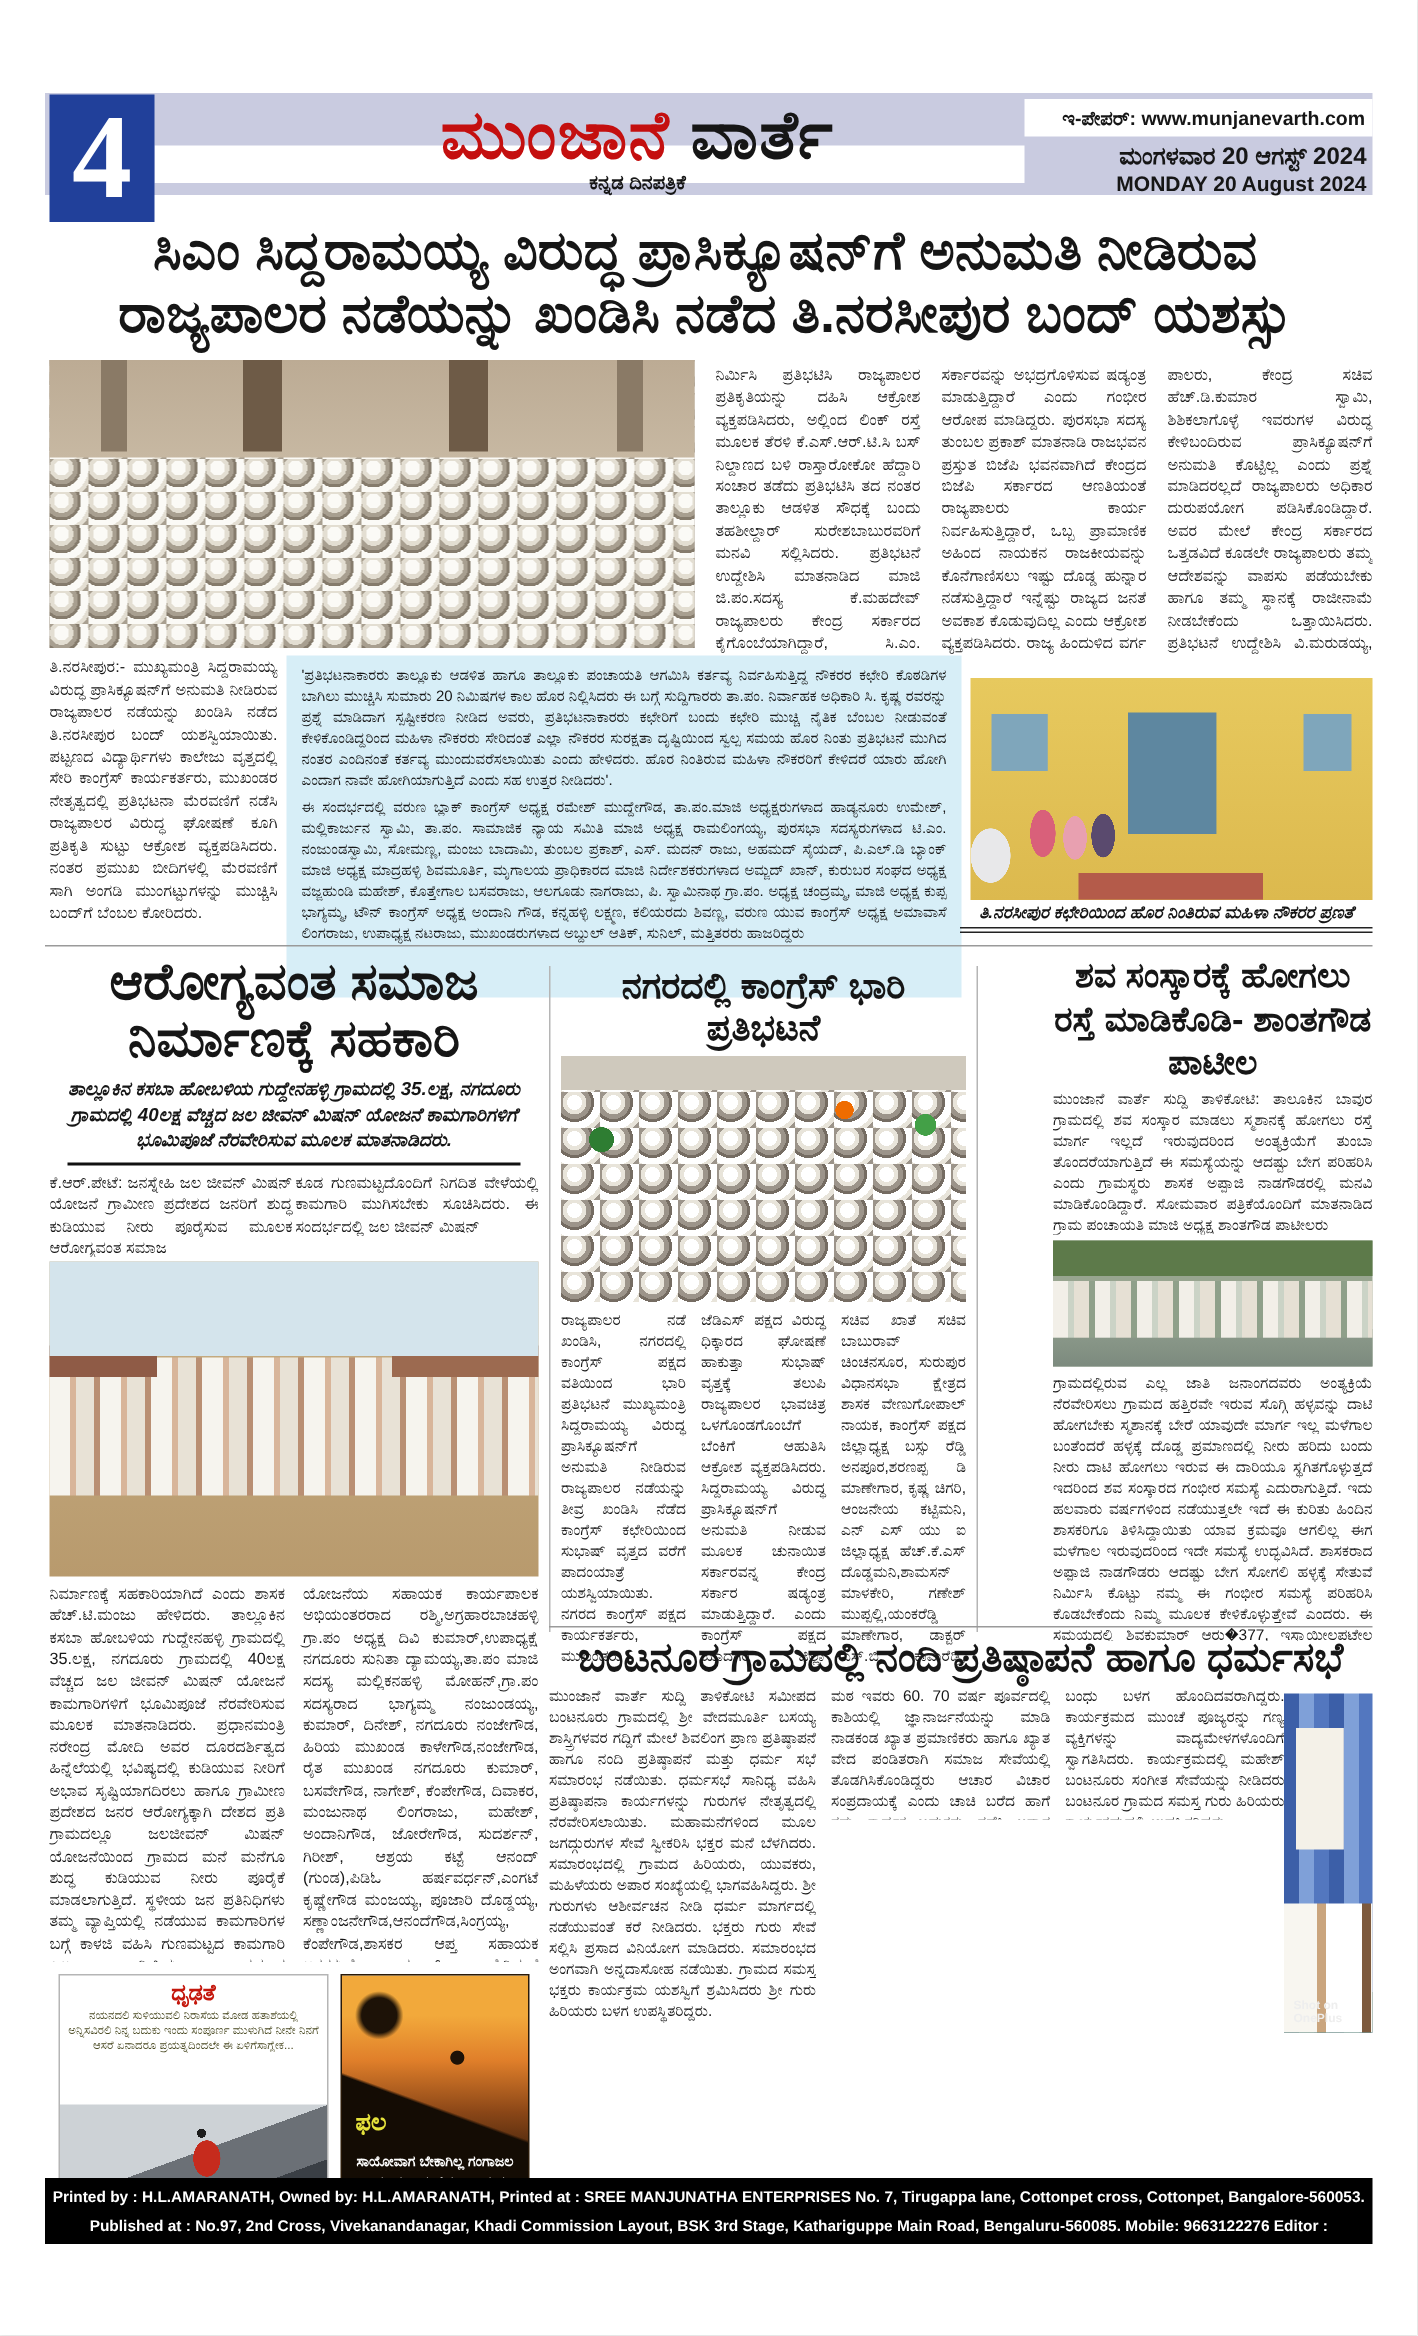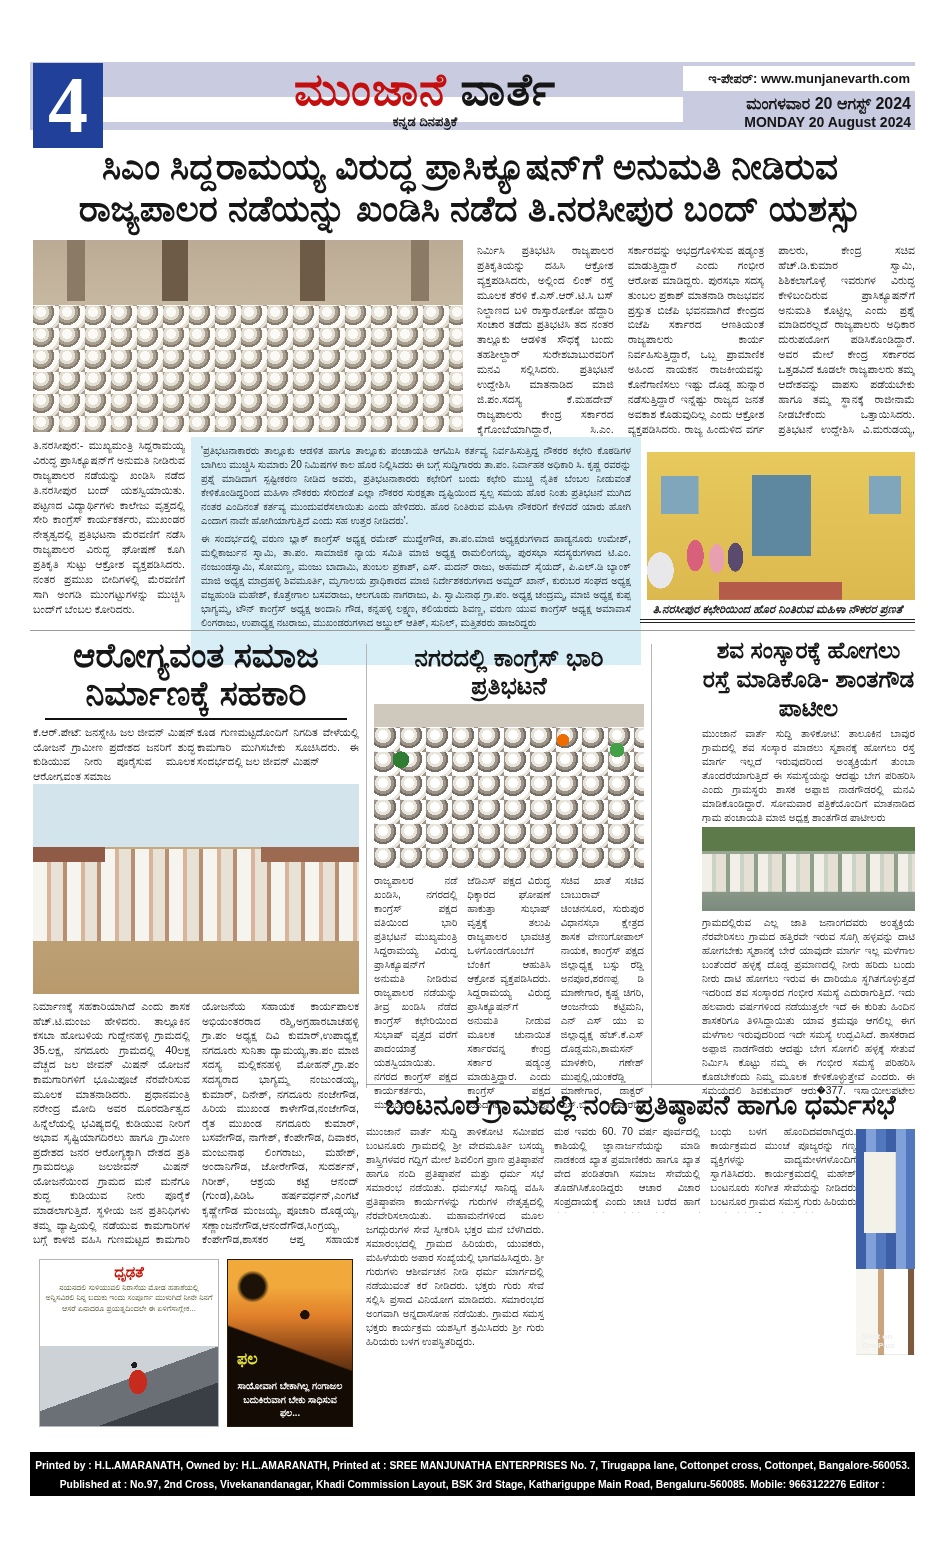--- a/index.html
+++ b/index.html
@@ -160,20 +160,21 @@
   <div class="quote-box">
     <p>'ಪ್ರತಿಭಟನಾಕಾರರು ತಾಲ್ಲೂಕು ಆಡಳಿತ ಹಾಗೂ ತಾಲ್ಲೂಕು ಪಂಚಾಯತಿ ಆಗಮಿಸಿ ಕರ್ತವ್ಯ ನಿರ್ವಹಿಸುತ್ತಿದ್ದ ನೌಕರರ ಕಛೇರಿ ಕೊಠಡಿಗಳ ಬಾಗಿಲು ಮುಚ್ಚಿಸಿ ಸುಮಾರು 20 ನಿಮಿಷಗಳ ಕಾಲ ಹೊರ ನಿಲ್ಲಿಸಿದರು ಈ ಬಗ್ಗೆ ಸುದ್ದಿಗಾರರು ತಾ.ಪಂ. ನಿರ್ವಾಹಕ ಅಧಿಕಾರಿ ಸಿ. ಕೃಷ್ಣ ರವರನ್ನು ಪ್ರಶ್ನೆ ಮಾಡಿದಾಗ ಸ್ಪಷ್ಟೀಕರಣ ನೀಡಿದ ಅವರು, ಪ್ರತಿಭಟನಾಕಾರರು ಕಛೇರಿಗೆ ಬಂದು ಕಛೇರಿ ಮುಚ್ಚಿ ನೈತಿಕ ಬೆಂಬಲ ನೀಡುವಂತೆ ಕೇಳಿಕೊಂಡಿದ್ದರಿಂದ ಮಹಿಳಾ ನೌಕರರು ಸೇರಿದಂತೆ ಎಲ್ಲಾ ನೌಕರರ ಸುರಕ್ಷತಾ ದೃಷ್ಟಿಯಿಂದ ಸ್ವಲ್ಪ ಸಮಯ ಹೊರ ನಿಂತು ಪ್ರತಿಭಟನೆ ಮುಗಿದ ನಂತರ ಎಂದಿನಂತೆ ಕರ್ತವ್ಯ ಮುಂದುವರೆಸಲಾಯಿತು ಎಂದು ಹೇಳಿದರು. ಹೊರ ನಿಂತಿರುವ ಮಹಿಳಾ ನೌಕರರಿಗೆ ಕೇಳಿದರೆ ಯಾರು ಹೋಗಿ ಎಂದಾಗ ನಾವೇ ಹೋಗಿಯಾಗುತ್ತಿದೆ ಎಂದು ಸಹ ಉತ್ತರ ನೀಡಿದರು'.</p>
     <p>ಈ ಸಂದರ್ಭದಲ್ಲಿ ವರುಣ ಬ್ಲಾಕ್ ಕಾಂಗ್ರೆಸ್ ಅಧ್ಯಕ್ಷ ರಮೇಶ್ ಮುದ್ದೇಗೌಡ, ತಾ.ಪಂ.ಮಾಜಿ ಅಧ್ಯಕ್ಷರುಗಳಾದ ಹಾಡ್ಯನೂರು ಉಮೇಶ್, ಮಲ್ಲಿಕಾರ್ಜುನ ಸ್ವಾಮಿ, ತಾ.ಪಂ. ಸಾಮಾಜಿಕ ನ್ಯಾಯ ಸಮಿತಿ ಮಾಜಿ ಅಧ್ಯಕ್ಷ ರಾಮಲಿಂಗಯ್ಯ, ಪುರಸಭಾ ಸದಸ್ಯರುಗಳಾದ ಟಿ.ಎಂ. ನಂಜುಂಡಸ್ವಾಮಿ, ಸೋಮಣ್ಣ, ಮಂಜು ಬಾದಾಮಿ, ತುಂಬಲ ಪ್ರಕಾಶ್, ಎಸ್. ಮದನ್ ರಾಜು, ಅಹಮದ್ ಸೈಯದ್, ಪಿ.ಎಲ್.ಡಿ ಬ್ಯಾಂಕ್ ಮಾಜಿ ಅಧ್ಯಕ್ಷ ಮಾದ್ರಹಳ್ಳಿ ಶಿವಮೂರ್ತಿ, ಮೃಗಾಲಯ ಪ್ರಾಧಿಕಾರದ ಮಾಜಿ ನಿರ್ದೇಶಕರುಗಳಾದ ಅಮ್ಜದ್ ಖಾನ್, ಕುರುಬರ ಸಂಘದ ಅಧ್ಯಕ್ಷ ವಜ್ಜಹುಂಡಿ ಮಹೇಶ್, ಕೊತ್ತೇಗಾಲ ಬಸವರಾಜು, ಆಲಗೂಡು ನಾಗರಾಜು, ಪಿ. ಸ್ವಾಮಿನಾಥ ಗ್ರಾ.ಪಂ. ಅಧ್ಯಕ್ಷ ಚಂದ್ರಮ್ಮ, ಮಾಜಿ ಅಧ್ಯಕ್ಷ ಕುಪ್ಪ ಭಾಗ್ಯಮ್ಮ, ಟೌನ್ ಕಾಂಗ್ರೆಸ್ ಅಧ್ಯಕ್ಷ ಅಂದಾನಿ ಗೌಡ, ಕನ್ನಹಳ್ಳಿ ಲಕ್ಷ್ಮಣ, ಕಲಿಯರದು ಶಿವಣ್ಣ, ವರುಣ ಯುವ ಕಾಂಗ್ರೆಸ್ ಅಧ್ಯಕ್ಷ ಅಮಾವಾಸೆ ಲಿಂಗರಾಜು, ಉಪಾಧ್ಯಕ್ಷ ನಟರಾಜು, ಮುಖಂಡರುಗಳಾದ ಅಬ್ದುಲ್ ಆತಿಕ್, ಸುನಿಲ್, ಮತ್ತಿತರರು ಹಾಜರಿದ್ದರು</p>
   </div>
   <div class="photo-office"></div>
   <div class="office-caption">ತಿ.ನರಸೀಪುರ ಕಛೇರಿಯಿಂದ ಹೊರ ನಿಂತಿರುವ ಮಹಿಳಾ ನೌಕರರ ಪ್ರಣತೆ</div>
   <div class="rule-top"></div>
 
   <div class="health">
     <div class="health-headline">ಆರೋಗ್ಯವಂತ ಸಮಾಜ ನಿರ್ಮಾಣಕ್ಕೆ ಸಹಕಾರಿ</div>
+    <div class="health-sub">ತಾಲ್ಲೂಕಿನ ಕಸಬಾ ಹೋಬಳಿಯ ಗುದ್ದೇನಹಳ್ಳಿ ಗ್ರಾಮದಲ್ಲಿ 35.ಲಕ್ಷ, ನಗದೂರು ಗ್ರಾಮದಲ್ಲಿ 40ಲಕ್ಷ ವೆಚ್ಚದ ಜಲ ಜೀವನ್ ಮಿಷನ್ ಯೋಜನೆ ಕಾಮಗಾರಿಗಳಿಗೆ ಭೂಮಿಪೂಜೆ ನೆರವೇರಿಸುವ ಮೂಲಕ ಮಾತನಾಡಿದರು.</div>
     <div class="health-rule"></div>
     <div class="health-topcols">
       <div class="hcol">ಕೆ.ಆರ್.ಪೇಟೆ: ಜನಸ್ನೇಹಿ ಜಲ ಜೀವನ್ ಮಿಷನ್ ಯೋಜನೆ ಗ್ರಾಮೀಣ ಪ್ರದೇಶದ ಜನರಿಗೆ ಶುದ್ಧ ಕುಡಿಯುವ ನೀರು ಪೂರೈಸುವ ಮೂಲಕ ಆರೋಗ್ಯವಂತ ಸಮಾಜ</div>
       <div class="hcol">ಕೂಡ ಗುಣಮಟ್ಟದೊಂದಿಗೆ ನಿಗದಿತ ವೇಳೆಯಲ್ಲಿ ಕಾಮಗಾರಿ ಮುಗಿಸಬೇಕು ಸೂಚಿಸಿದರು. ಈ ಸಂದರ್ಭದಲ್ಲಿ ಜಲ ಜೀವನ್ ಮಿಷನ್</div>
     </div>
     <div class="photo-bhoomipuja"></div>
     <div class="health-lowcols">
       <div class="hcol">ನಿರ್ಮಾಣಕ್ಕೆ ಸಹಕಾರಿಯಾಗಿದೆ ಎಂದು ಶಾಸಕ ಹೆಚ್.ಟಿ.ಮಂಜು ಹೇಳಿದರು. ತಾಲ್ಲೂಕಿನ ಕಸಬಾ ಹೋಬಳಿಯ ಗುದ್ದೇನಹಳ್ಳಿ ಗ್ರಾಮದಲ್ಲಿ 35.ಲಕ್ಷ, ನಗದೂರು ಗ್ರಾಮದಲ್ಲಿ 40ಲಕ್ಷ ವೆಚ್ಚದ ಜಲ ಜೀವನ್ ಮಿಷನ್ ಯೋಜನೆ ಕಾಮಗಾರಿಗಳಿಗೆ ಭೂಮಿಪೂಜೆ ನೆರವೇರಿಸುವ ಮೂಲಕ ಮಾತನಾಡಿದರು. ಪ್ರಧಾನಮಂತ್ರಿ ನರೇಂದ್ರ ಮೋದಿ ಅವರ ದೂರದರ್ಶಿತ್ವದ ಹಿನ್ನೆಲೆಯಲ್ಲಿ ಭವಿಷ್ಯದಲ್ಲಿ ಕುಡಿಯುವ ನೀರಿಗೆ ಅಭಾವ ಸೃಷ್ಟಿಯಾಗದಿರಲು ಹಾಗೂ ಗ್ರಾಮೀಣ ಪ್ರದೇಶದ ಜನರ ಆರೋಗ್ಯಕ್ಕಾಗಿ ದೇಶದ ಪ್ರತಿ ಗ್ರಾಮದಲ್ಲೂ ಜಲಜೀವನ್ ಮಿಷನ್ ಯೋಜನೆಯಿಂದ ಗ್ರಾಮದ ಮನೆ ಮನೆಗೂ ಶುದ್ಧ ಕುಡಿಯುವ ನೀರು ಪೂರೈಕೆ ಮಾಡಲಾಗುತ್ತಿದೆ. ಸ್ಥಳೀಯ ಜನ ಪ್ರತಿನಿಧಿಗಳು ತಮ್ಮ ವ್ಯಾಪ್ತಿಯಲ್ಲಿ ನಡೆಯುವ ಕಾಮಗಾರಿಗಳ ಬಗ್ಗೆ ಕಾಳಜಿ ವಹಿಸಿ ಗುಣಮಟ್ಟದ ಕಾಮಗಾರಿ ಎಲ್ಲ ರೀತಿಯ ಸಹಕಾರ ನೀಡಬೇಕು.ಗುತ್ತಿಗೆದಾರರು</div>
       <div class="hcol">ಯೋಜನೆಯ ಸಹಾಯಕ ಕಾರ್ಯಪಾಲಕ ಅಭಿಯಂತರರಾದ ರಶ್ಮಿ,ಅಗ್ರಹಾರಬಾಚಹಳ್ಳಿ ಗ್ರಾ.ಪಂ ಅಧ್ಯಕ್ಷ ದಿವಿ ಕುಮಾರ್,ಉಪಾಧ್ಯಕ್ಷೆ ನಗದೂರು ಸುನಿತಾ ದ್ಯಾಮಯ್ಯ,ತಾ.ಪಂ ಮಾಜಿ ಸದಸ್ಯ ಮಲ್ಲಿಕನಹಳ್ಳಿ ಮೋಹನ್,ಗ್ರಾ.ಪಂ ಸದಸ್ಯರಾದ ಭಾಗ್ಯಮ್ಮ ನಂಜುಂಡಯ್ಯ, ಕುಮಾರ್, ದಿನೇಶ್, ನಗದೂರು ನಂಜೇಗೌಡ, ಹಿರಿಯ ಮುಖಂಡ ಕಾಳೇಗೌಡ,ನಂಜೇಗೌಡ, ರೈತ ಮುಖಂಡ ನಗದೂರು ಕುಮಾರ್, ಬಸವೇಗೌಡ, ನಾಗೇಶ್, ಕೆಂಪೇಗೌಡ, ದಿವಾಕರ, ಮಂಜುನಾಥ ಲಿಂಗರಾಜು, ಮಹೇಶ್, ಅಂದಾನಿಗೌಡ, ಜೋರೇಗೌಡ, ಸುದರ್ಶನ್, ಗಿರೀಶ್, ಆಶ್ರಯ ಕಟ್ಟೆ ಆನಂದ್ (ಗುಂಡ),ಪಿಡಿಓ ಹರ್ಷವರ್ಧನ್,ಎಂಗಟೆ ಕೃಷ್ಣೇಗೌಡ ಮಂಜಯ್ಯ, ಪೂಜಾರಿ ದೊಡ್ಡಯ್ಯ, ಸಣ್ಣಾಂಜನೇಗೌಡ,ಆನಂದೆಗೌಡ,ಸಿಂಗ್ರಯ್ಯ, ಕೆಂಪೇಗೌಡ,ಶಾಸಕರ ಆಪ್ತ ಸಹಾಯಕ ಅರಳಕುಪ್ಪೆ ಪ್ರತಾಪ್, ಸೇರಿದಂತೆ ಉಪಸ್ಥಿತರಿದ್ದರು.</div>
     </div>

